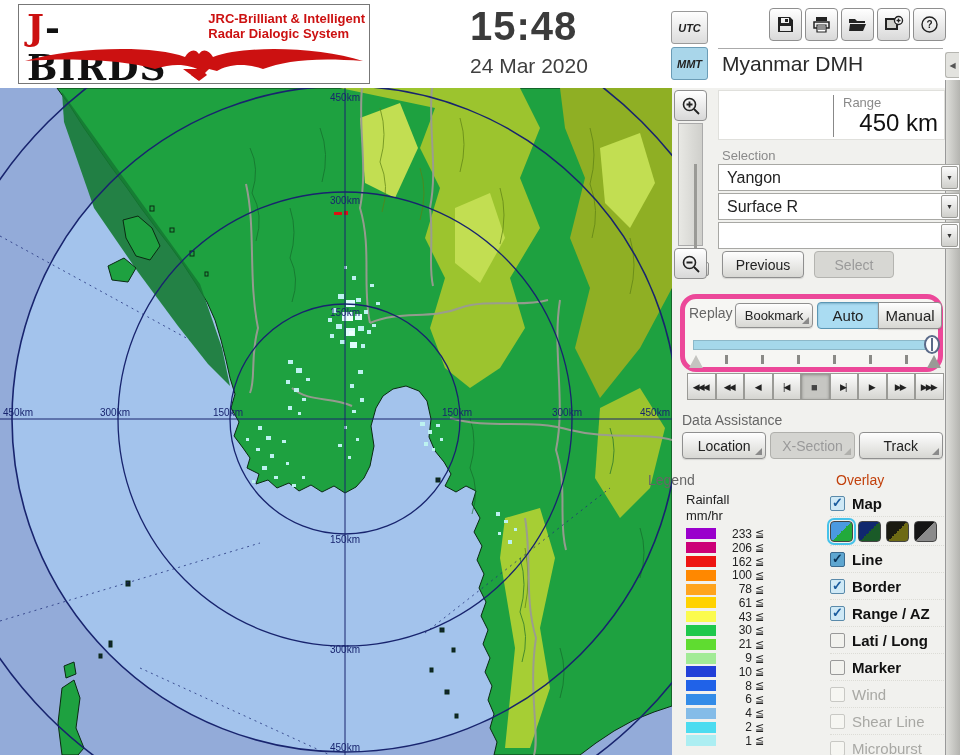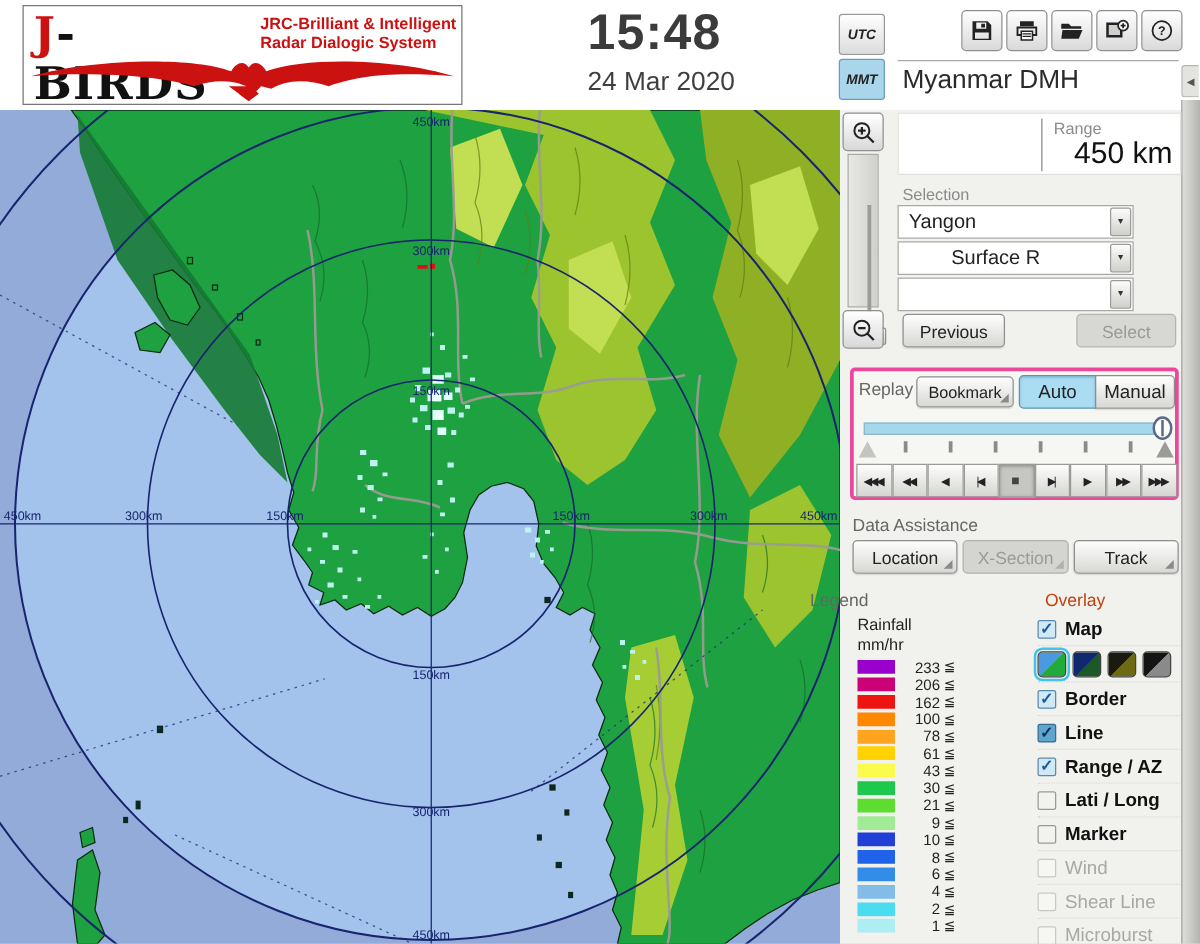--- a/index.html
+++ b/index.html
@@ -43,31 +43,31 @@
   .zoom-groove { position:absolute; left:15px; top:40px; width:3px; height:105px; background:#9a9a96; }
   .zoom-handle { position:absolute; left:3px; top:138px; width:27px; height:14px; background:linear-gradient(#f8f8f6,#c9c9c5); border:1px solid #8f8f8f; border-radius:2px; }
   .zoom-handle::after { content:""; position:absolute; left:4px; right:4px; top:4px; border-top:2px solid #aaa; border-bottom:2px solid #aaa; height:6px; }
 
   .range-box { position:absolute; left:718px; top:90px; width:227px; height:50px; background:#fff; border:1px solid #e0e0dc; }
   .range-div { position:absolute; left:114px; top:4px; width:1px; height:42px; background:#888; }
   .range-label { position:absolute; left:124px; top:4px; font-size:13px; color:#8a8a8a; }
   .range-value { position:absolute; right:6px; top:18px; font-size:24px; color:#111; }
 
   .sel-label { position:absolute; left:722px; top:148px; font-size:13px; color:#8a8a8a; }
-  .dropdown { position:absolute; left:718px; width:189px; height:27px; background:#fff; border:1px solid #a8a8a4; display:flex; align-items:center; }
+  .dropdown { position:absolute; left:718px; width:242px; height:27px; background:#fff; border:1px solid #a8a8a4; display:flex; align-items:center; }
   .dd-text { flex:1; padding-left:8px; font-size:16px; color:#222; }
   .dd-btn { width:17px; height:23px; margin-right:1px; background:linear-gradient(#fcfcfc,#cfcfcb); border:1px solid #9a9a96; border-radius:2px; display:flex; align-items:center; justify-content:center; font-size:7px; color:#333; }
-  .dd1 { top:164px; } .dd2 { top:193px;padding-left:34px; } .dd3 { top:222px; }
+  .dd1 { top:164px; } .dd2 { top:193px; } .dd3 { top:222px; }
 
   .btn { border:1px solid #8f8f8f; border-radius:4px; background:linear-gradient(#fefefe,#d7d7d3); font-size:14px; color:#222; display:flex; align-items:center; justify-content:center; position:absolute; box-shadow:0 1px 1px rgba(0,0,0,.12); }
   .btn.disabled { background:#d7d7d3; color:#9a9a9a; border-color:#b4b4b0; box-shadow:none; }
   .prev-btn { left:722px; top:251px; width:82px; height:27px; }
-  .select-btn { left:861px; top:251px; width:80px; height:27px; }
-
-  .replay-box { position:absolute; left:680px; top:294px; width:263px; height:106px; border:3px solid #ec4899; border-radius:4px; background:#f6f6f3; }
+  .select-btn { left:814px; top:251px; width:80px; height:27px; }
+
+  .replay-box { position:absolute; left:680px; top:294px; width:263px; height:78px; border:5px solid #ec4899; border-radius:16px; background:#f6f6f3; }
   .replay-label { position:absolute; left:4px; top:6px; font-size:14px; color:#666; }
   .bookmark-btn { left:50px; top:4px; width:78px; height:25px; font-size:13px; }
   .auto-btn { left:132px; top:3px; width:62px; height:27px; background:#aadcf2; border:1px solid #5a96b4; border-radius:4px 0 0 4px; font-size:15px; color:#222; box-shadow:inset 0 1px 2px rgba(0,60,90,.25); }
   .manual-btn { left:193px; top:3px; width:64px; height:27px; border-radius:0 4px 4px 0; font-size:15px; }
   .rp-track { position:absolute; left:8px; top:41px; width:238px; height:10px; background:#a5d8ea; border:1px solid #8cb8c8; }
   .rp-handle { position:absolute; left:239px; top:36px; width:16px; height:19px; border-radius:50%; background:#fdfdfd; border:2px solid #5a6a88; }
   .rp-handle::after { content:""; position:absolute; left:5px; top:1px; width:2px; height:13px; background:#5a6a88; }
   .rp-ticks { position:absolute; left:4px; top:54px; width:252px; height:16px; }
   .tick { position:absolute; top:2px; width:3px; height:9px; background:#8a8a86; }
   .tri-left { position:absolute; left:0; top:2px; width:0; height:0; border-left:7px solid transparent; border-right:7px solid transparent; border-bottom:13px solid #c4c4c0; }
@@ -543,26 +543,26 @@
     <span class="cb checked"></span>
     <span class="ov-label">Map</span>
   </div>
   <div class="style-row">
     <span class="map-style sel" style="background:linear-gradient(135deg,#4a9ae0 50%,#22aa3c 50%)"></span>
     <span class="map-style" style="background:linear-gradient(135deg,#10286e 50%,#1a5a28 50%)"></span>
     <span class="map-style" style="background:linear-gradient(135deg,#1a1a10 50%,#6e6a14 50%)"></span>
     <span class="map-style" style="background:linear-gradient(135deg,#141414 50%,#8a8a8a 50%)"></span>
   </div>
   <div class="ov-row">
+    <span class="cb checked dark"></span>
+    <span class="ov-label">Line</span>
+  </div>
+  <div class="ov-row">
     <span class="cb checked"></span>
     <span class="ov-label">Border</span>
-  </div>
-  <div class="ov-row">
-    <span class="cb checked dark"></span>
-    <span class="ov-label">Line</span>
   </div>
   <div class="ov-row">
     <span class="cb checked"></span>
     <span class="ov-label">Range / AZ</span>
   </div>
   <div class="ov-row">
     <span class="cb"></span>
     <span class="ov-label">Lati / Long</span>
   </div>
   <div class="ov-row">

